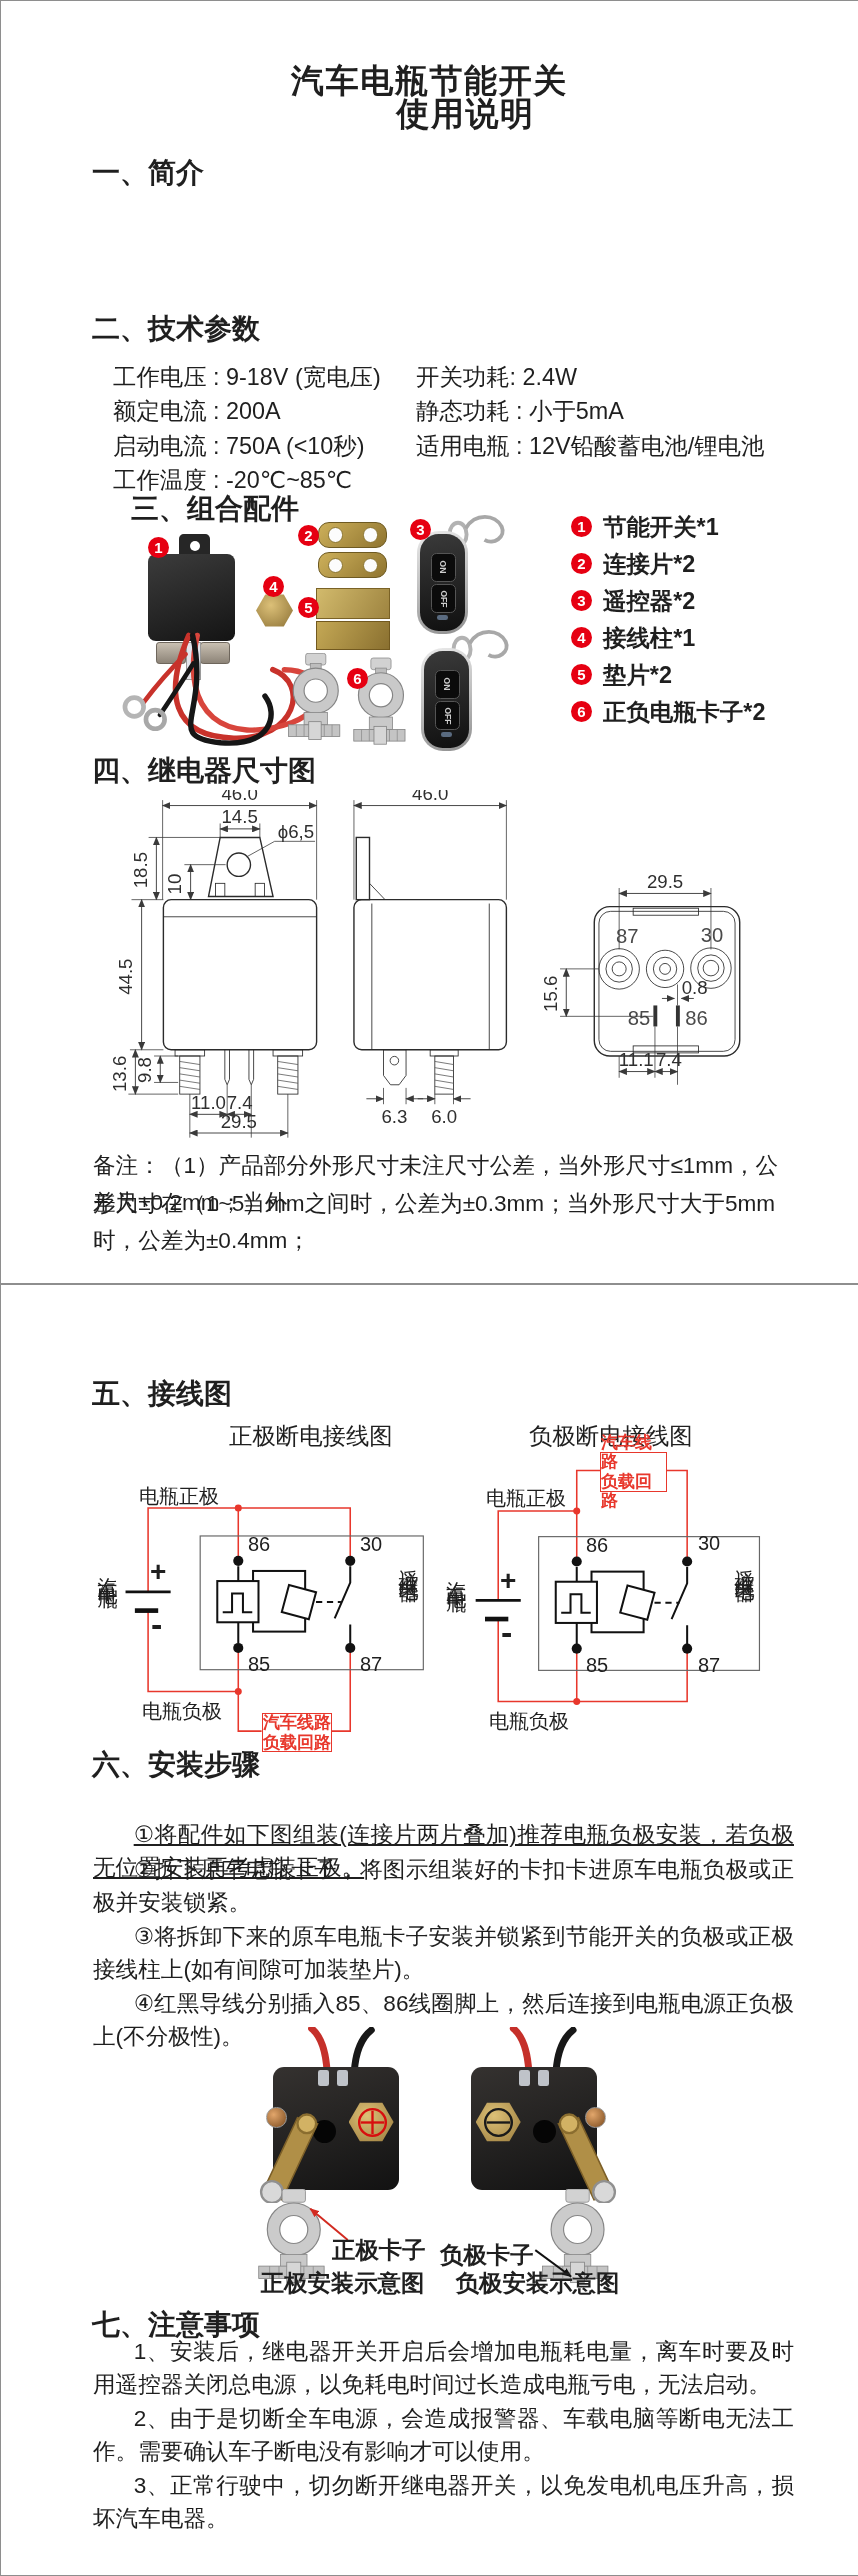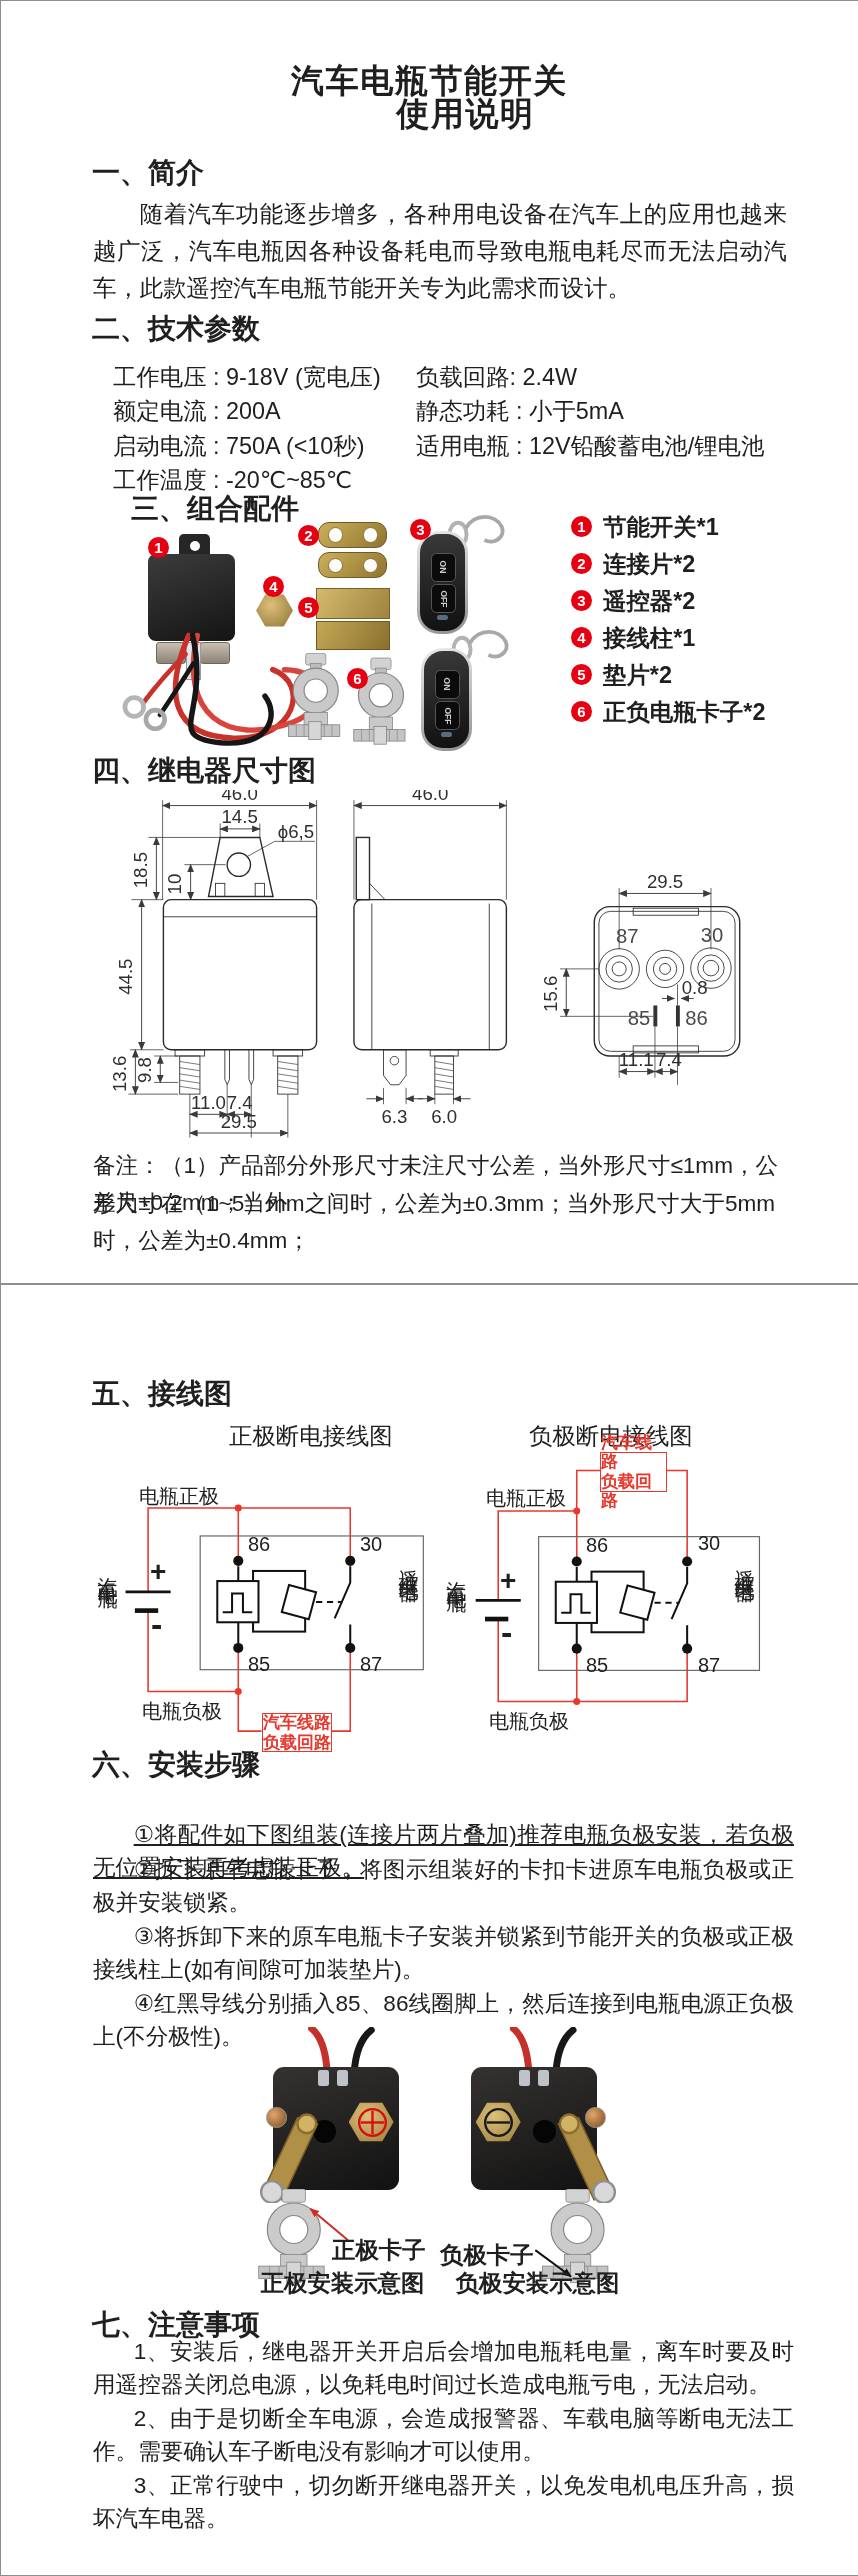--- a/index.html
+++ b/index.html
@@ -66,28 +66,27 @@
     </defs>
   </svg>
 
   <div class="frame"></div>
   <div class="divider"></div>
 
   <div class="abs title" style="top:48px;">汽车电瓶节能开关</div>
   <div class="abs title" style="top:81px;padding-left:36px;">使用说明</div>
 
   <div class="abs heading" style="top:154px;">一、简介</div>
-  <div class="abs para" style="top:196px;">随着汽车功能逐步增多，各种用电设备在汽车上的应用也越来越广泛，汽车电瓶因各种设备耗电而导致电瓶电耗尽而无法启动汽车，此款遥控汽车电瓶节能开关专为此需求而设计。</div>
 
   <div class="abs heading" style="top:310px;">二、技术参数</div>
   <div class="abs spec" style="left:113px;top:347px;">工作电压 : 9-18V (宽电压)</div>
   <div class="abs spec" style="left:113px;top:381px;">额定电流 : 200A</div>
   <div class="abs spec" style="left:113px;top:416px;">启动电流 : 750A (&lt;10秒)</div>
   <div class="abs spec" style="left:113px;top:450px;">工作温度 : -20℃~85℃</div>
-  <div class="abs spec" style="left:416px;top:347px;">负载回路: 2.4W</div>
+  <div class="abs spec" style="left:416px;top:347px;">开关功耗: 2.4W</div>
   <div class="abs spec" style="left:416px;top:381px;">静态功耗 : 小于5mA</div>
   <div class="abs spec" style="left:416px;top:416px;">适用电瓶 : 12V铅酸蓄电池/锂电池</div>
 
   <div class="abs heading" style="top:490px;margin-left:39px;">三、组合配件</div>
 
   <div class="abs" style="left:117px;top:514px;width:440px;height:235px;">
     <div class="pbadge badge" style="left:31px;top:23.4px;">1</div>
 
     <div class="abs" style="left:62px;top:20px;width:31px;height:23.4px;background:#262626;border-radius:4.7px 4.7px 0 0;">
       <div class="abs" style="left:11px;top:7px;width:10px;height:10px;border-radius:50%;background:#fff;"></div>

